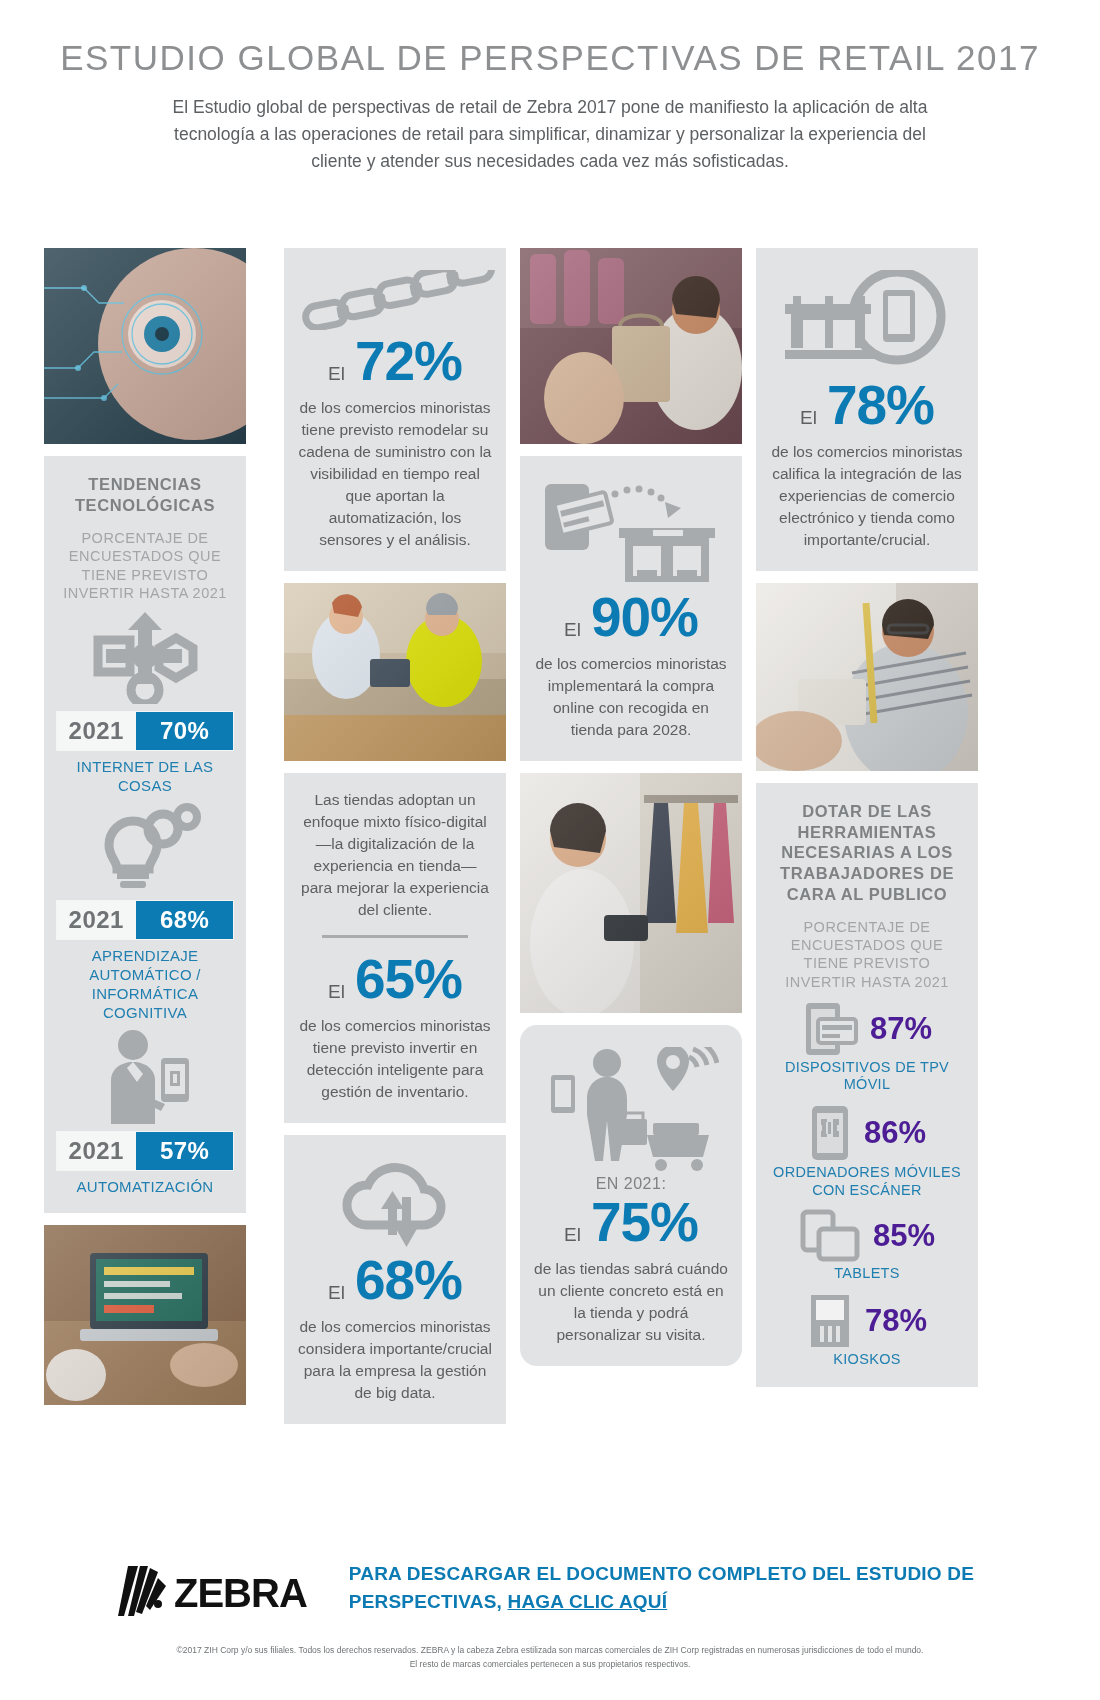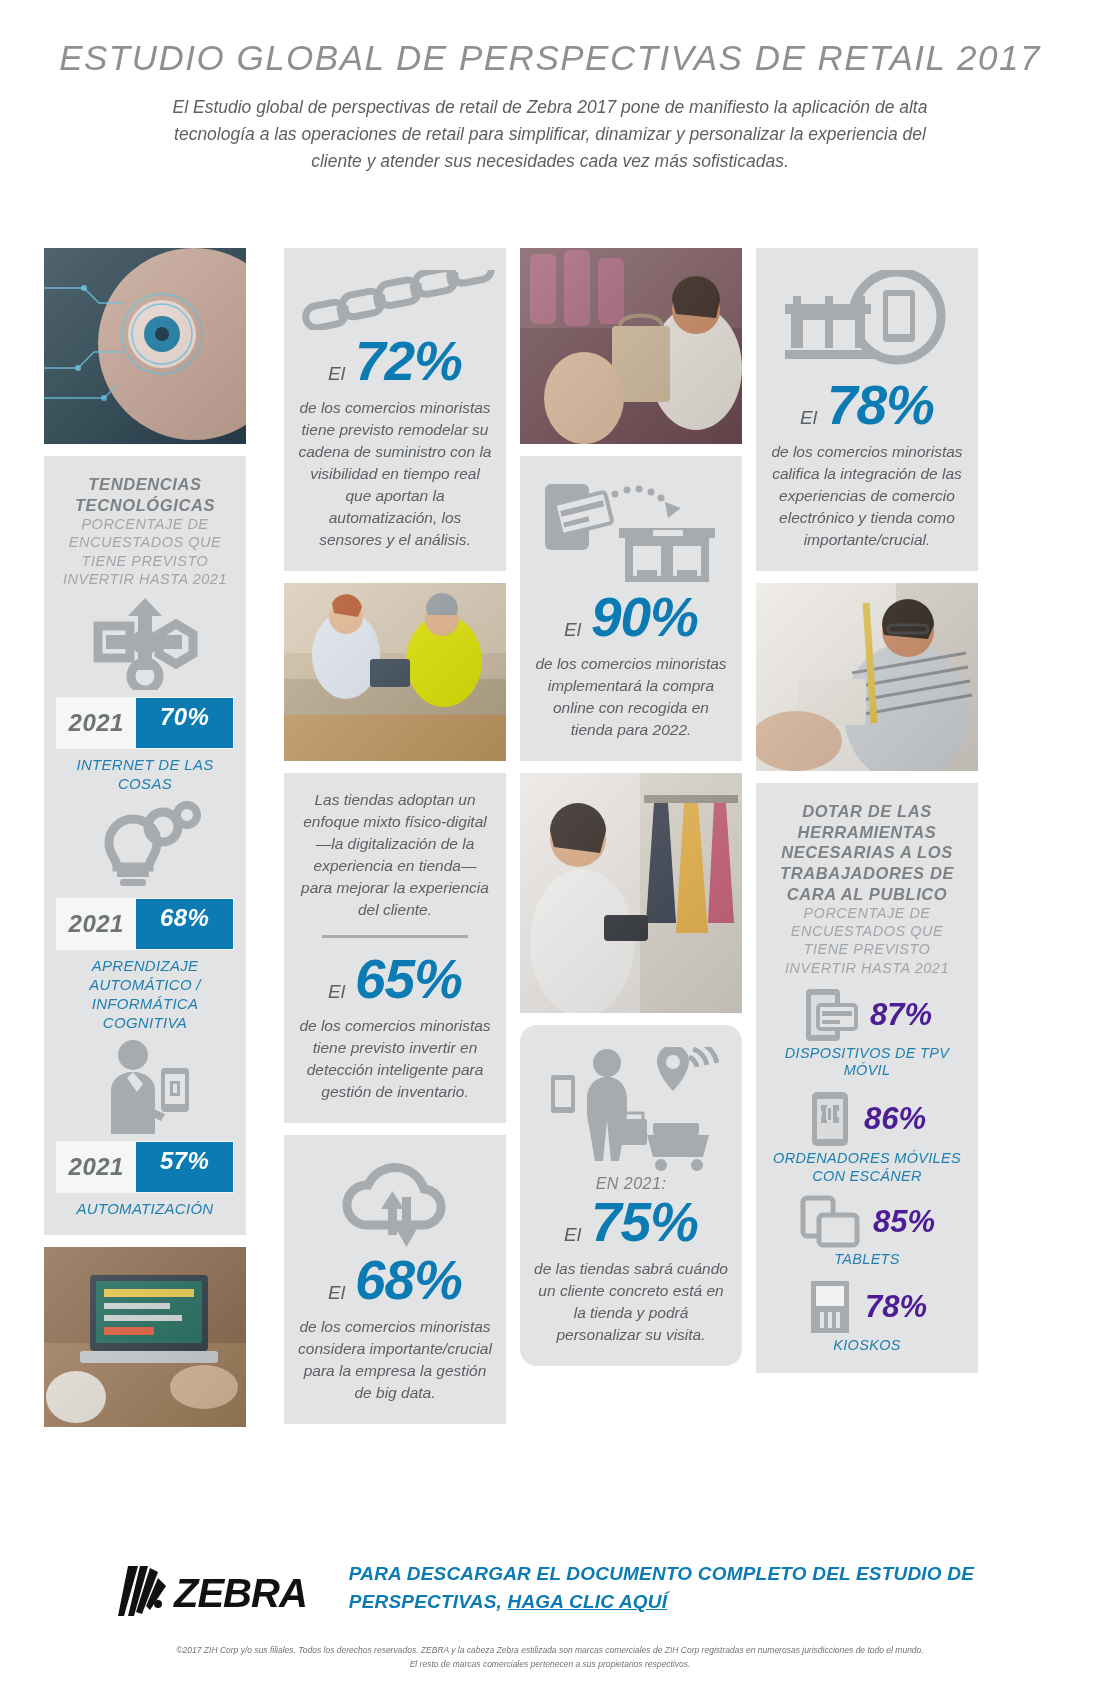--- a/index.html
+++ b/index.html
@@ -2,21 +2,21 @@
 <html><head>
 <meta charset="utf-8">
 <style>
   * { box-sizing: border-box; margin: 0; padding: 0; }
   html, body {
     width: 1100px; height: 1700px;
     background: #ffffff;
     font-family: "Liberation Sans", sans-serif;
     overflow: hidden;
   }
-  .page { position: relative; width: 1100px; height: 1628px; font-style: italic; }
+  .page { position: relative; width: 1100px; height: 1628px; }
 
   
   .header { padding-top: 38px; text-align: center; }
   .eyebrow {
     font-size: 35px; letter-spacing: 1.5px; color: #8d8f91;
     font-weight: 300; white-space: nowrap;
   }
   .bigtitle {
     font-size: 62px; font-weight: bold; color: #0c7bb3;
     letter-spacing: -0.5px; margin-top: 2px; white-space: nowrap;
@@ -46,27 +46,27 @@
   .pct-row { display: flex; align-items: baseline; justify-content: center; gap: 10px; }
   .pct-el { font-size: 19px; color: #5d6063; }
   .pct-big { font-size: 55px; font-weight: bold; color: #0c7bb3; line-height: 1; letter-spacing: -1px; }
   .pct-body { font-size: 15.5px; line-height: 1.42; color: #5d6063; margin-top: 8px; }
   .pre-note { font-size: 15.5px; line-height: 1.42; color: #5d6063; margin-bottom: 14px; }
   .rule { height: 3px; background: #a9acaf; margin: 4px 24px 14px; }
   .en-label { font-size: 16px; color: #7e8285; letter-spacing: .5px; margin-bottom: 2px; }
 
   
   .side-head { font-size: 16.5px; font-weight: bold; color: #7e8285; letter-spacing: .6px; line-height: 1.25; text-align:center;}
-  .side-sub { font-size: 14.5px; color: #a3a6a9; letter-spacing: .5px; line-height: 1.25; text-align:center; margin-top: 0; }
+  .side-sub { font-size: 14.5px; color: #a3a6a9; letter-spacing: .5px; line-height: 1.25; text-align:center; margin-top: 14px; }
   .trend { text-align: center; margin-top: 6px; }
   .chip {
     display: inline-flex; align-items: stretch; margin: 4px 0 6px;
     box-shadow: 0 0 0 1px #f3f4f4;
   }
-  .chip-year { background: #f5f6f6; color: #6f7375; font-size: 24px; font-weight: bold; padding: 11px 12px; letter-spacing: .5px;}
+  .chip-year { background: #f5f6f6; color: #6f7375; font-size: 24px; font-weight: bold; padding: 5px 12px; letter-spacing: .5px;}
   .chip-val  { background: #0c7bb3; color: #fff;   font-size: 24px; font-weight: bold; padding: 5px 24px; letter-spacing: .5px;}
   .trend-label { font-size: 15px; color: #1f7fb0; line-height: 1.25; margin-top: 2px; letter-spacing: .3px;}
 
   
   .tool-row { display: flex; align-items: center; justify-content: center; gap: 12px; margin-top: 10px; }
   .tool-pct { font-size: 31px; font-weight: bold; color: #4c1d95; }
   .tool-label { font-size: 14.5px; color: #1f7fb0; line-height: 1.22; text-align: center; margin-top: 2px; letter-spacing: .3px;}
 
   .icon { color: #a8abae; display: block; margin: 0 auto; }
   .icon-wrap { margin: 6px auto 4px; }
@@ -317,21 +317,21 @@
               <rect x="92" y="68" width="28" height="30" fill="#e2e3e4"></rect>
               <rect x="132" y="68" width="28" height="30" fill="#e2e3e4"></rect>
               <path d="M96 92h20v6H96zM136 92h20v6h-20z"></path>
             </g>
           </svg>
         </div>
         <div class="pct-row">
           <span class="pct-el">El</span>
           <span class="pct-big">90%</span>
         </div>
-        <div class="pct-body">de los comercios minoristas implementará la compra online con recogida en tienda para 2022.</div>
+        <div class="pct-body">de los comercios minoristas implementará la compra online con recogida en tienda para 2028.</div>
       </div>
 
       <div class="photo" style="height:240px;">
         <svg width="222" height="240" viewBox="0 0 222 240" aria-hidden="true">
           <rect width="222" height="240" fill="#e9e6e2"></rect>
           <rect x="120" y="0" width="102" height="240" fill="#dcd6cc"></rect>
           <rect x="124" y="22" width="94" height="8" fill="#9c9489"></rect>
           <g>
             <path d="M134 30 l-8 120 h30 l-8 -120Z" fill="#3a4250"></path>
             <path d="M164 30 l-8 130 h32 l-10 -130Z" fill="#e8b34a"></path>

